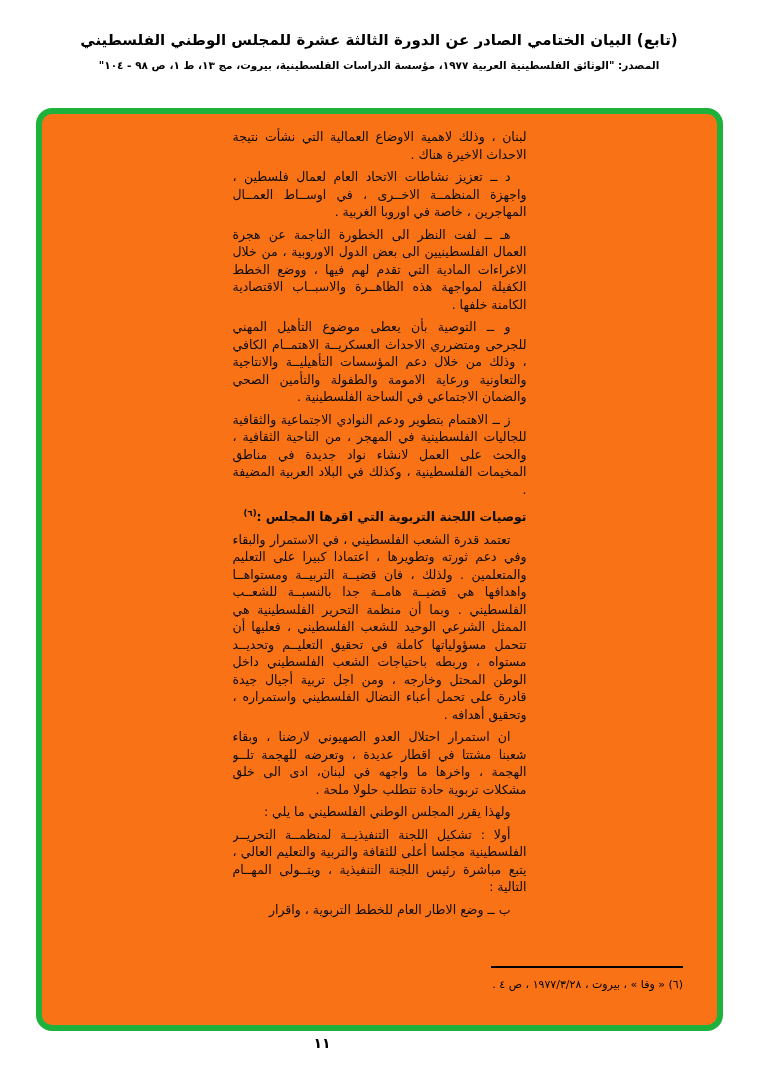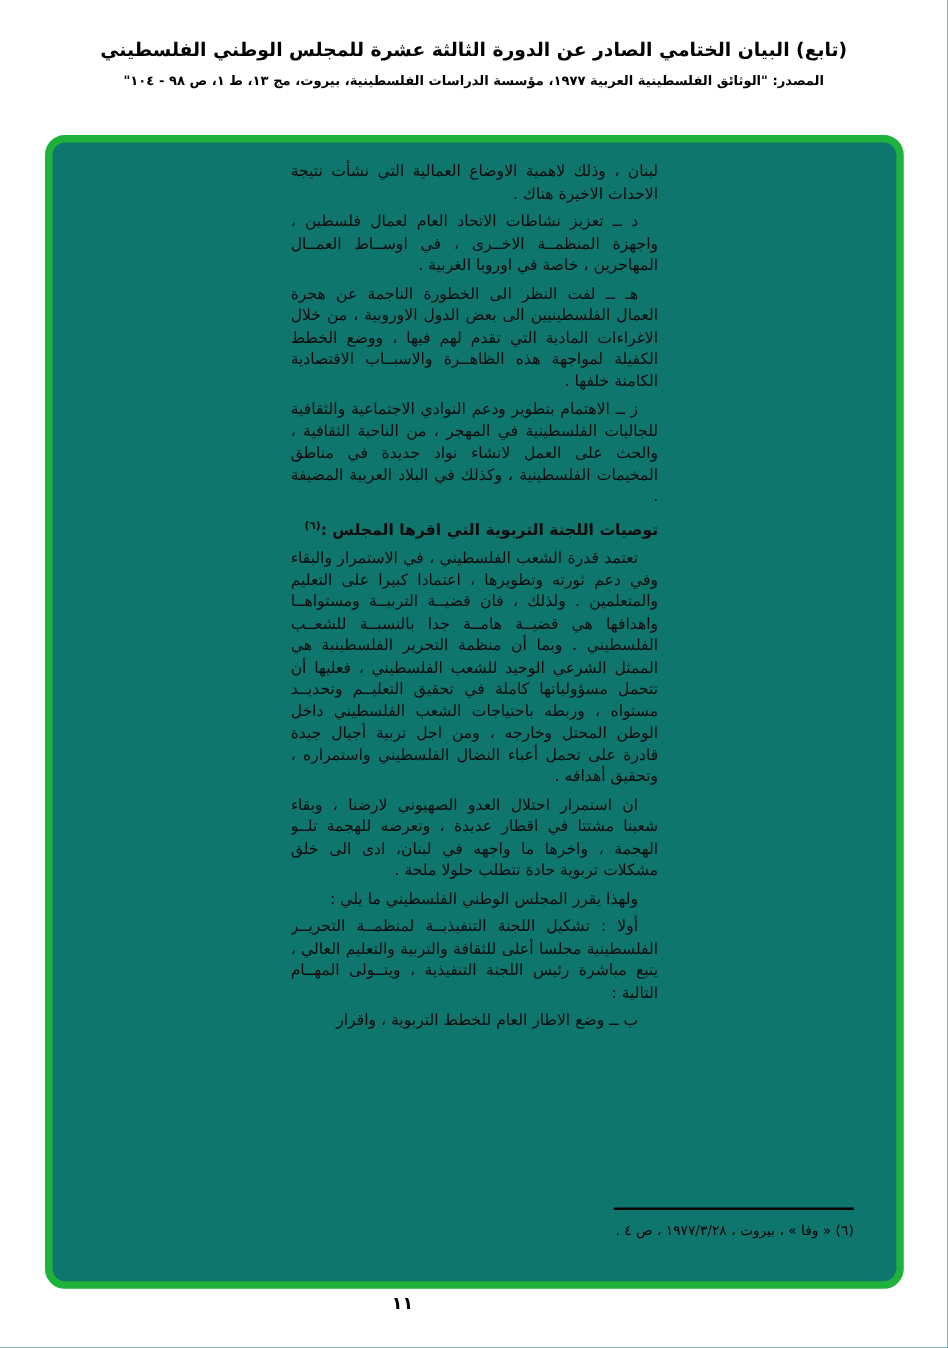--- a/index.html
+++ b/index.html
@@ -32,21 +32,21 @@
   }
   .frame {
     position: absolute;
     left: 36px;
     top: 108px;
     width: 687px;
     height: 923px;
     box-sizing: border-box;
     border: 6px solid #1eb23c;
     border-radius: 16px;
-    background: #0f766e;
+    background: #f97316;
   }
   .textcol {
     direction: rtl;
     width: 294px;
     margin: 14px auto 0 auto;
     font-size: 12.5px;
     line-height: 17.5px;
     text-align: justify;
     color: #0b0b0b;
     height: 826px;
@@ -102,20 +102,21 @@
 <div class="header-title">(تابع) البيان الختامي الصادر عن الدورة الثالثة عشرة للمجلس الوطني الفلسطيني</div>
 
 <div class="header-source">المصدر: "الوثائق الفلسطينية العربية ١٩٧٧، مؤسسة الدراسات الفلسطينية، بيروت، مج ١٣، ط ١، ص ٩٨ - ١٠٤"</div>
 
 <div class="frame" style="border-color: rgb(30, 178, 60);">
 
   <div class="textcol">
     <p class="first">لبنان ، وذلك لاهمية الاوضاع العمالية التي نشأت نتيجة الاحداث الاخيرة هناك .</p>
     <p class="indent">د ــ تعزيز نشاطات الاتحاد العام لعمال فلسطين ، واجهزة المنظمــة الاخــرى ، في اوســاط العمــال المهاجرين ، خاصة في اوروبا الغربية .</p>
     <p class="indent">هـ ــ لفت النظر الى الخطورة الناجمة عن هجرة العمال الفلسطينيين الى بعض الدول الاوروبية ، من خلال الاغراءات المادية التي تقدم لهم فيها ، ووضع الخطط الكفيلة لمواجهة هذه الظاهــرة والاسبــاب الاقتصادية الكامنة خلفها .</p>
+    <p class="indent">و ــ التوصية بأن يعطى موضوع التأهيل المهني للجرحى ومتضرري الاحداث العسكريــة الاهتمــام الكافي ، وذلك من خلال دعم المؤسسات التأهيليــة والانتاجية والتعاونية ورعاية الامومة والطفولة والتأمين الصحي والضمان الاجتماعي في الساحة الفلسطينية .</p>
     <p class="indent">ز ــ الاهتمام بتطوير ودعم النوادي الاجتماعية والثقافية للجاليات الفلسطينية في المهجر ، من الناحية الثقافية ، والحث على العمل لانشاء نواد جديدة في مناطق المخيمات الفلسطينية ، وكذلك في البلاد العربية المضيفة .</p>
     <p class="heading"><span>توصيات اللجنة التربوية التي اقرها المجلس :</span><sup>(٦)</sup></p>
     <p class="indent">تعتمد قدرة الشعب الفلسطيني ، في الاستمرار والبقاء وفي دعم ثورته وتطويرها ، اعتمادا كبيرا على التعليم والمتعلمين . ولذلك ، فان قضيــة التربيــة ومستواهــا واهدافها هي قضيــة هامــة جدا بالنسبــة للشعــب الفلسطيني . وبما أن منظمة التحرير الفلسطينية هي الممثل الشرعي الوحيد للشعب الفلسطيني ، فعليها أن تتحمل مسؤولياتها كاملة في تحقيق التعليــم وتحديــد مستواه ، وربطه باحتياجات الشعب الفلسطيني داخل الوطن المحتل وخارجه ، ومن اجل تربية أجيال جيدة قادرة على تحمل أعباء النضال الفلسطيني واستمراره ، وتحقيق أهدافه .</p>
     <p class="indent">ان استمرار احتلال العدو الصهيوني لارضنا ، وبقاء شعبنا مشتتا في اقطار عديدة ، وتعرضه للهجمة تلــو الهجمة ، واخرها ما واجهه في لبنان، ادى الى خلق مشكلات تربوية حادة تتطلب حلولا ملحة .</p>
     <p class="indent">ولهذا يقرر المجلس الوطني الفلسطيني ما يلي :</p>
     <p class="indent">أولا : تشكيل اللجنة التنفيذيــة لمنظمــة التحريــر الفلسطينية مجلسا أعلى للثقافة والتربية والتعليم العالي ، يتبع مباشرة رئيس اللجنة التنفيذية ، ويتــولى المهــام التالية :</p>
     <p class="indent">ب ــ وضع الاطار العام للخطط التربوية ، واقرار</p>
   </div>
 
   <div class="footnote-rule"></div>

